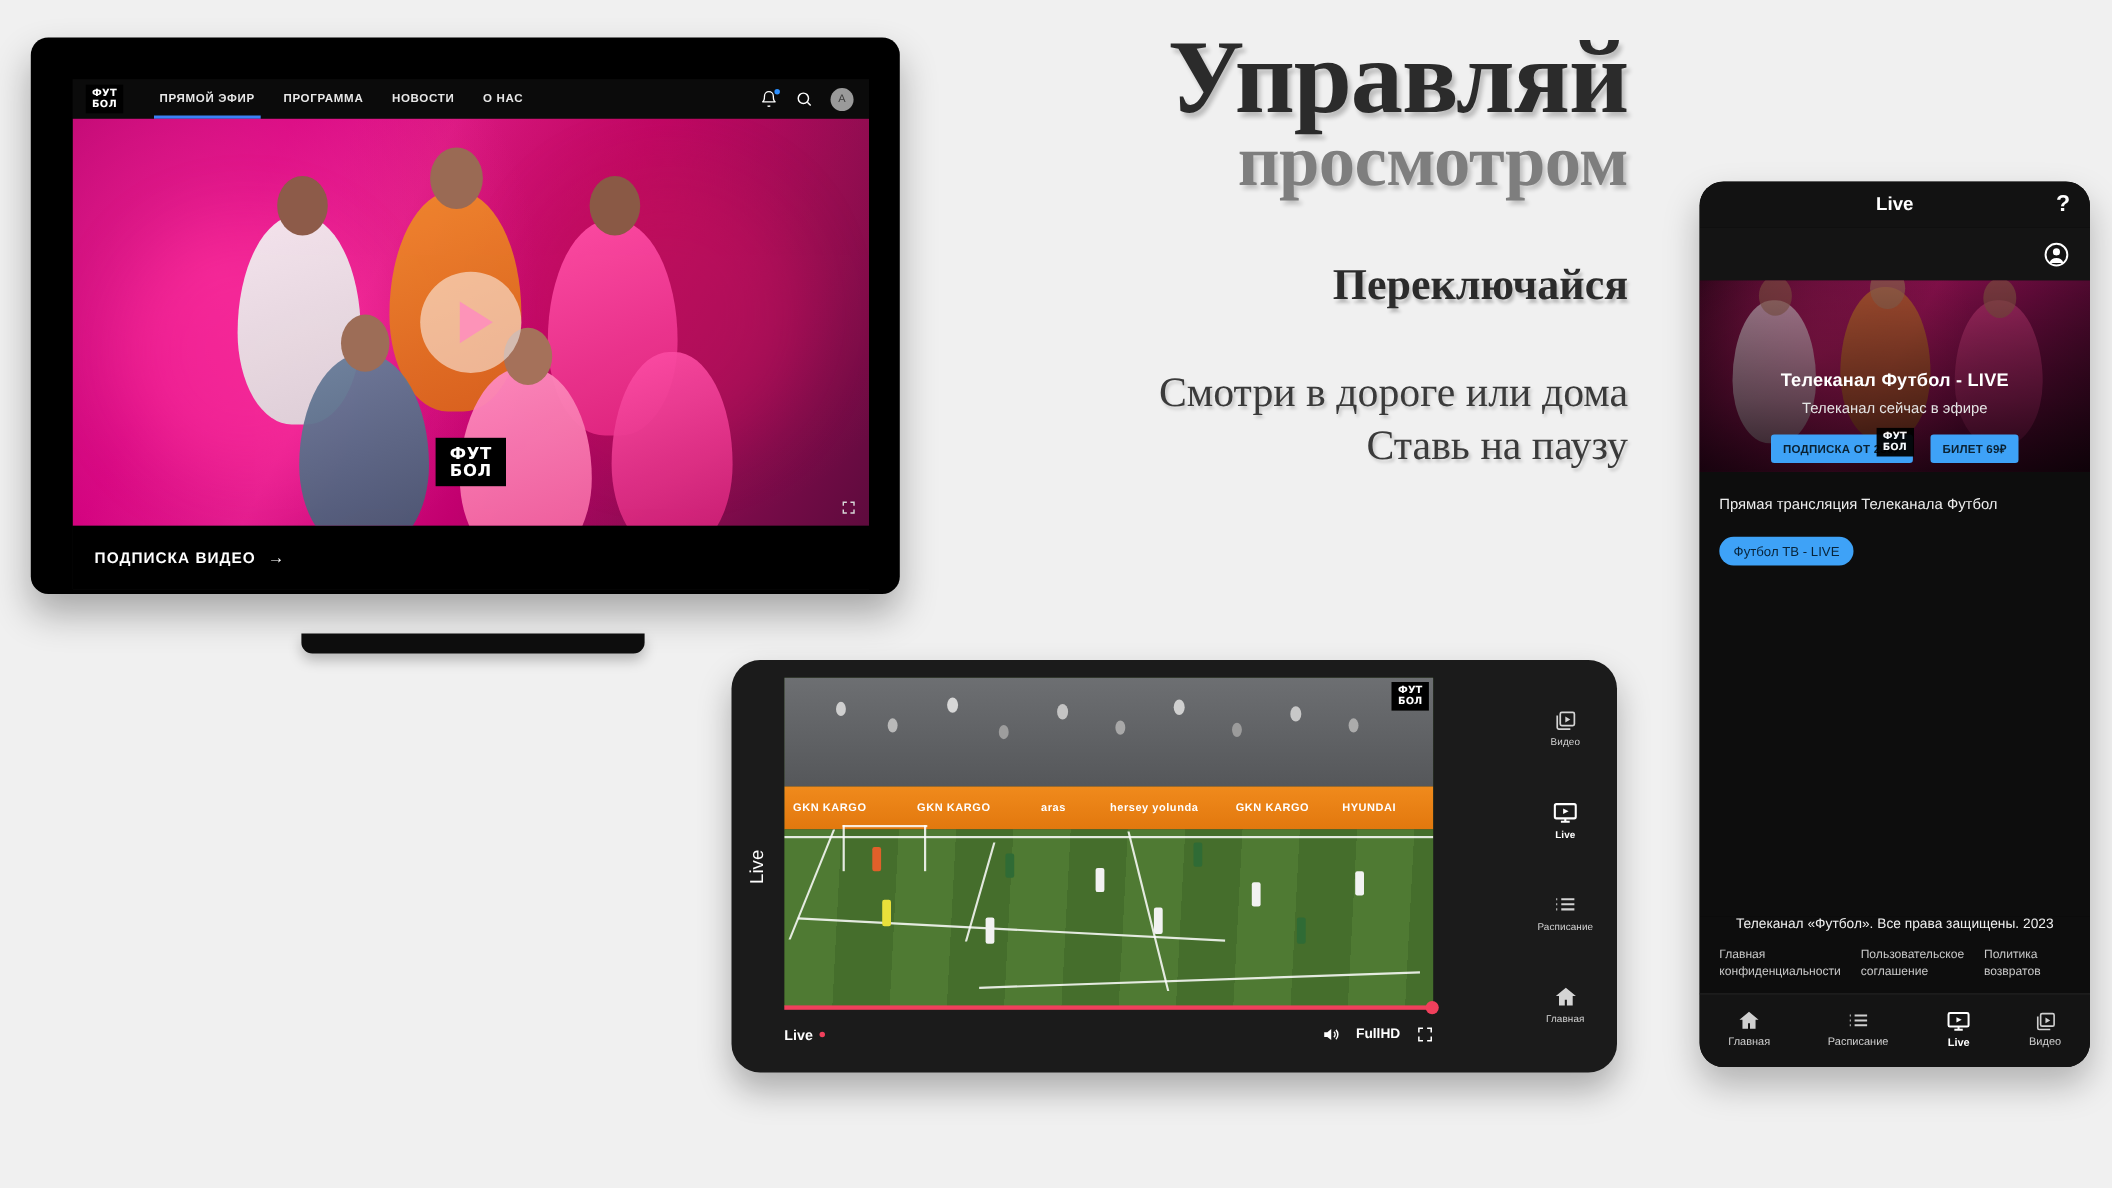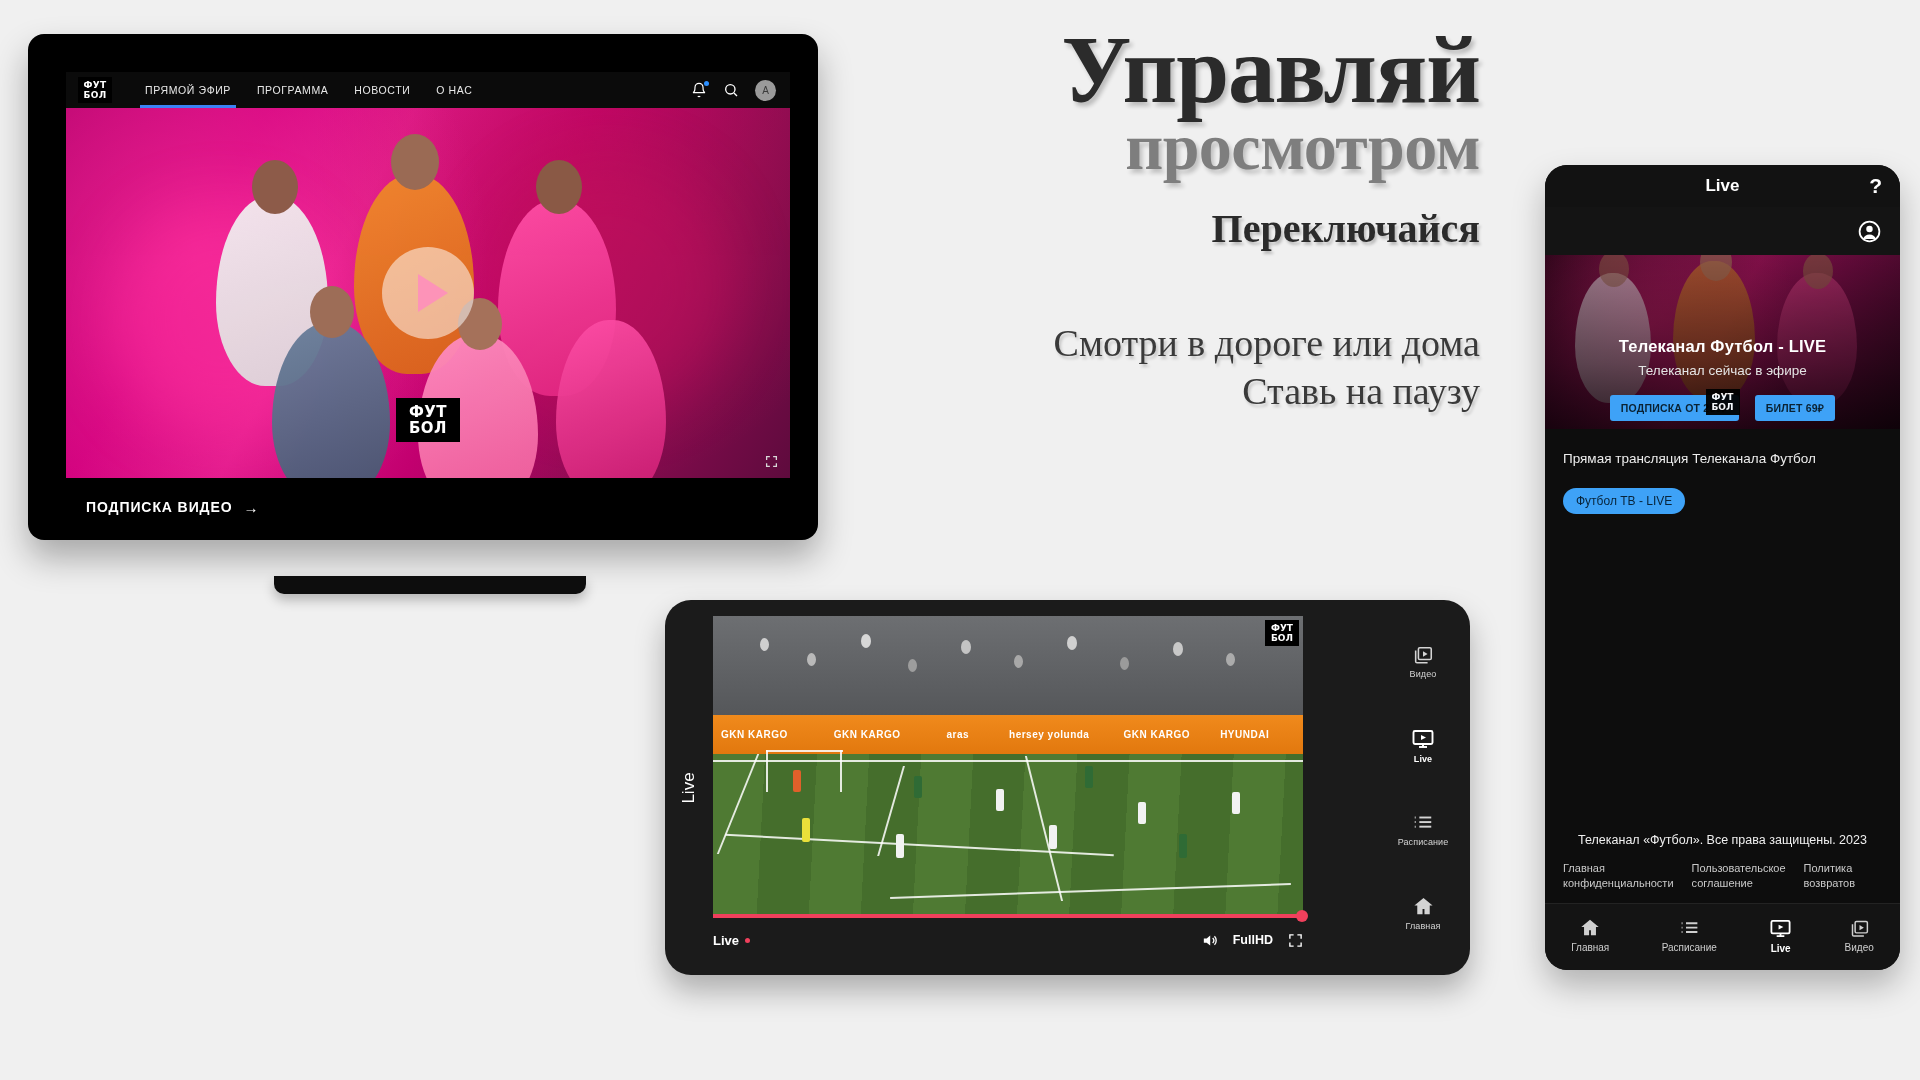--- a/index.html
+++ b/index.html
@@ -27,21 +27,21 @@
 
   .topbar{height:36px;background:#0b0b0b;display:flex;align-items:center;position:relative;}
   .logo-box{
     width:34px;height:26px;background:#000;border:0;margin-left:12px;
     display:flex;flex-direction:column;align-items:center;justify-content:center;
     color:#fff;font-weight:bold;font-size:9px;line-height:10px;letter-spacing:.3px;
     font-family:"DejaVu Sans",sans-serif;
   }
   .nav{display:flex;align-items:center;gap:0;margin-left:20px;height:100%;}
   .nav-item{
-    color:#e8e8e8;font-size:10.5px;font-weight:normal;letter-spacing:.6px;
+    color:#e8e8e8;font-size:10.5px;font-weight:bold;letter-spacing:.6px;
     padding:0 13px;height:100%;display:flex;align-items:center;position:relative;cursor:pointer;
   }
   .nav-item.active::after{
     content:"";position:absolute;left:8px;right:8px;bottom:0;height:3px;background:#3b82f6;
   }
   .top-actions{position:absolute;right:14px;top:0;height:100%;display:flex;align-items:center;gap:16px;}
   .ic{width:16px;height:16px;display:block;position:relative;cursor:pointer;}
   .badge-dot{position:absolute;right:-2px;top:-1px;width:5px;height:5px;border-radius:50%;background:#2b8fff;}
   .avatar{
     width:21px;height:21px;border-radius:50%;background:#9a9a9a;color:#3a3a3a;
@@ -93,29 +93,29 @@
   .h-serif{font-family:"Liberation Serif","DejaVu Serif",serif;}
   .h1{
     font-size:95px;font-weight:bold;color:#2b2b2b;line-height:.98;letter-spacing:-1px;
     text-shadow:3px 4px 4px rgba(0,0,0,.22);
   }
   .h2{
     font-size:66px;font-weight:bold;color:#7e7e7e;line-height:1.02;margin-top:-4px;letter-spacing:-.5px;
     text-shadow:3px 4px 4px rgba(0,0,0,.20);
   }
   .h3{
-    font-size:40px;font-weight:bold;color:#2b2b2b;line-height:1.06;margin-top:28px;
+    font-size:40px;font-weight:bold;color:#2b2b2b;line-height:1.06;margin-top:58px;
     text-shadow:2px 3px 3px rgba(0,0,0,.22);
   }
   .h4{
     font-size:40px;font-weight:bold;color:#7e7e7e;line-height:1.06;
     text-shadow:2px 3px 3px rgba(0,0,0,.20);
   }
   .h5{
-    font-size:38px;font-weight:normal;color:#3a3a3a;line-height:1.28;margin-top:68px;
+    font-size:38px;font-weight:normal;color:#3a3a3a;line-height:1.28;margin-top:52px;
     text-shadow:2px 3px 3px rgba(0,0,0,.18);
   }
   .h6{
     font-size:38px;font-weight:normal;color:#3a3a3a;line-height:1.28;
     text-shadow:2px 3px 3px rgba(0,0,0,.18);
     text-align:right;
   }
 
   
   #tablet{position:absolute;left:665px;top:600px;width:805px;height:375px;}

